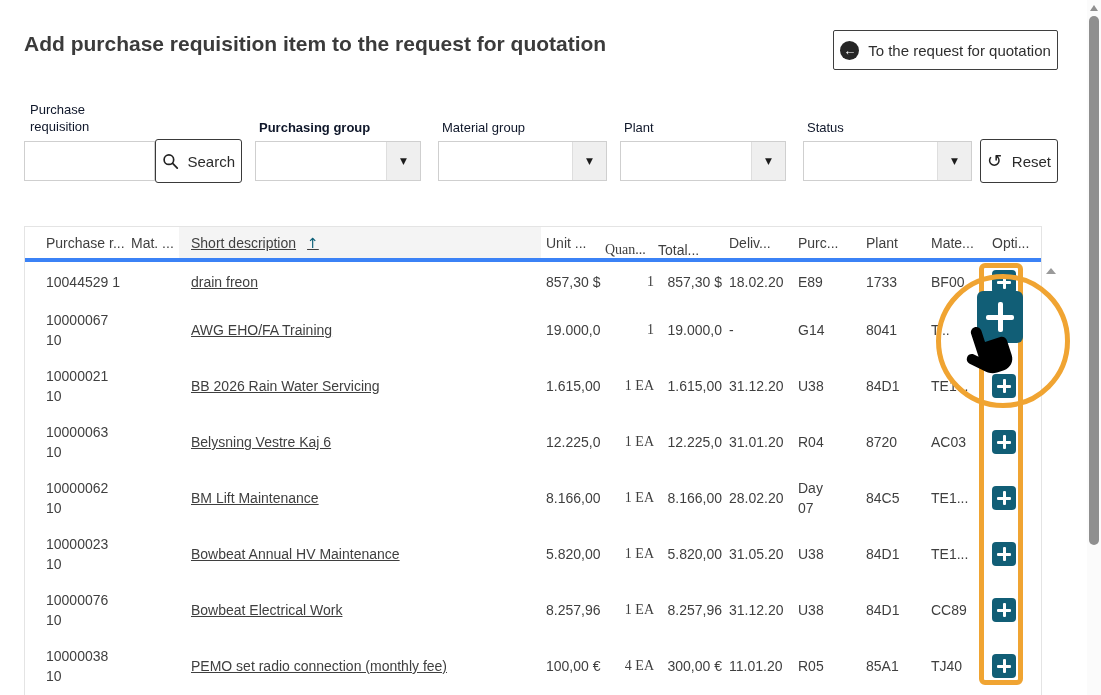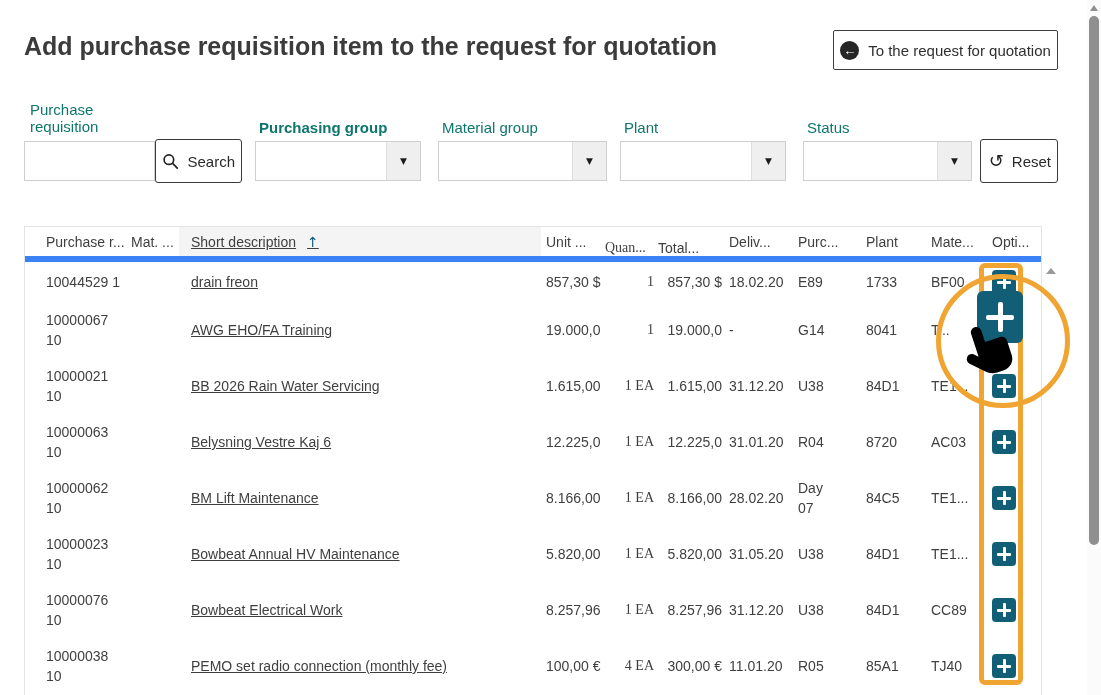--- a/index.html
+++ b/index.html
@@ -4,50 +4,50 @@
 <style>
   html,body{margin:0;padding:0;}
   body{
     width:1101px;height:695px;position:relative;overflow:hidden;
     background:#ffffff;color:#404040;
     font-family:"Liberation Sans", sans-serif;
   }
   .abs{position:absolute;}
 
   
-  #title{left:24px;top:32px;font-size:25px;font-weight:bold;color:#3b3b3b;white-space:nowrap;}
+  #title{left:24px;top:32px;font-size:21px;font-weight:bold;color:#3b3b3b;white-space:nowrap;}
   #btn-rfq{
     left:833px;top:30px;width:225px;height:40px;box-sizing:border-box;
     border:1px solid #3f3f3f;border-radius:2px;background:#fff;
     display:flex;align-items:center;justify-content:center;gap:9px;
     font-size:15px;color:#2f2f2f;cursor:pointer;font-family:inherit;
   }
   .back-circle{
     width:19px;height:19px;border-radius:50%;background:#262626;color:#fff;
     display:flex;align-items:center;justify-content:center;font-size:13px;line-height:1;
   }
 
   
-  .flabel{position:absolute;font-size:15px;color:#0f766e;line-height:17px;}
+  .flabel{position:absolute;font-size:13px;color:#0f172a;line-height:17px;}
   #lbl-pr{left:30px;top:101px;width:92px;}
   #lbl-pg{left:259px;top:119px;font-weight:bold;}
   #lbl-mg{left:442px;top:119px;}
   #lbl-plant{left:624px;top:119px;}
   #lbl-status{left:807px;top:119px;}
 
   .tinput{
     position:absolute;box-sizing:border-box;height:40px;
     border:1px solid #cfcfcf;background:#fff;font-family:inherit;font-size:14px;padding:0 8px;outline:none;
   }
   #inp-pr{left:24px;top:141px;width:131px;}
 
   .bbtn{
     position:absolute;box-sizing:border-box;height:44px;top:139px;
     border:1px solid #3a3a3a;border-radius:3px;background:#fff;
-    display:flex;align-items:center;justify-content:flex-end;gap:8px;
+    display:flex;align-items:center;justify-content:space-between;gap:8px;
     font-size:15px;color:#2b2b2b;cursor:pointer;font-family:inherit;
   }
   #btn-search{left:155px;width:87px;}
   #btn-reset{left:980px;width:78px;}
   .reset-glyph{font-family:"DejaVu Sans", sans-serif;font-size:18px;line-height:1;color:#222;}
 
   .dropdown{
     position:absolute;top:141px;height:40px;box-sizing:border-box;
     border:1px solid #cfcfcf;background:#fff;
   }
@@ -60,21 +60,21 @@
     position:absolute;top:0;right:0;width:33px;height:100%;background:#efefef;border-left:1px solid #dedede;
     display:flex;align-items:center;justify-content:center;cursor:pointer;
   }
   .dd-arrow span{font-size:9px;color:#1c1c1c;font-family:"DejaVu Sans", sans-serif;}
 
   
   #table{
     left:24px;top:226px;width:1018px;height:469px;box-sizing:border-box;
     border:1px solid #e4e4e4;border-bottom:none;overflow:hidden;background:#fff;
   }
-  .thead{display:flex;height:35px;box-sizing:border-box;border-bottom:6px solid #3b82f6;}
+  .thead{display:flex;height:35px;box-sizing:border-box;border-bottom:4px solid #3b82f6;}
   .hcell{display:flex;align-items:center;box-sizing:border-box;font-size:14px;color:#3f3f3f;cursor:pointer;white-space:nowrap;overflow:hidden;}
   .hcell.sorted{background:#f4f4f4;}
   .sort-arrow{color:#0d6078;margin-left:11px;font-size:14px;font-family:"DejaVu Sans", sans-serif;}
 
   .trow{display:flex;height:56px;}
   .trow.first{height:40px;}
   .cell{
     display:flex;flex-direction:column;justify-content:center;box-sizing:border-box;
     font-size:14px;line-height:20px;color:#3f3f3f;white-space:nowrap;overflow:hidden;
   }

